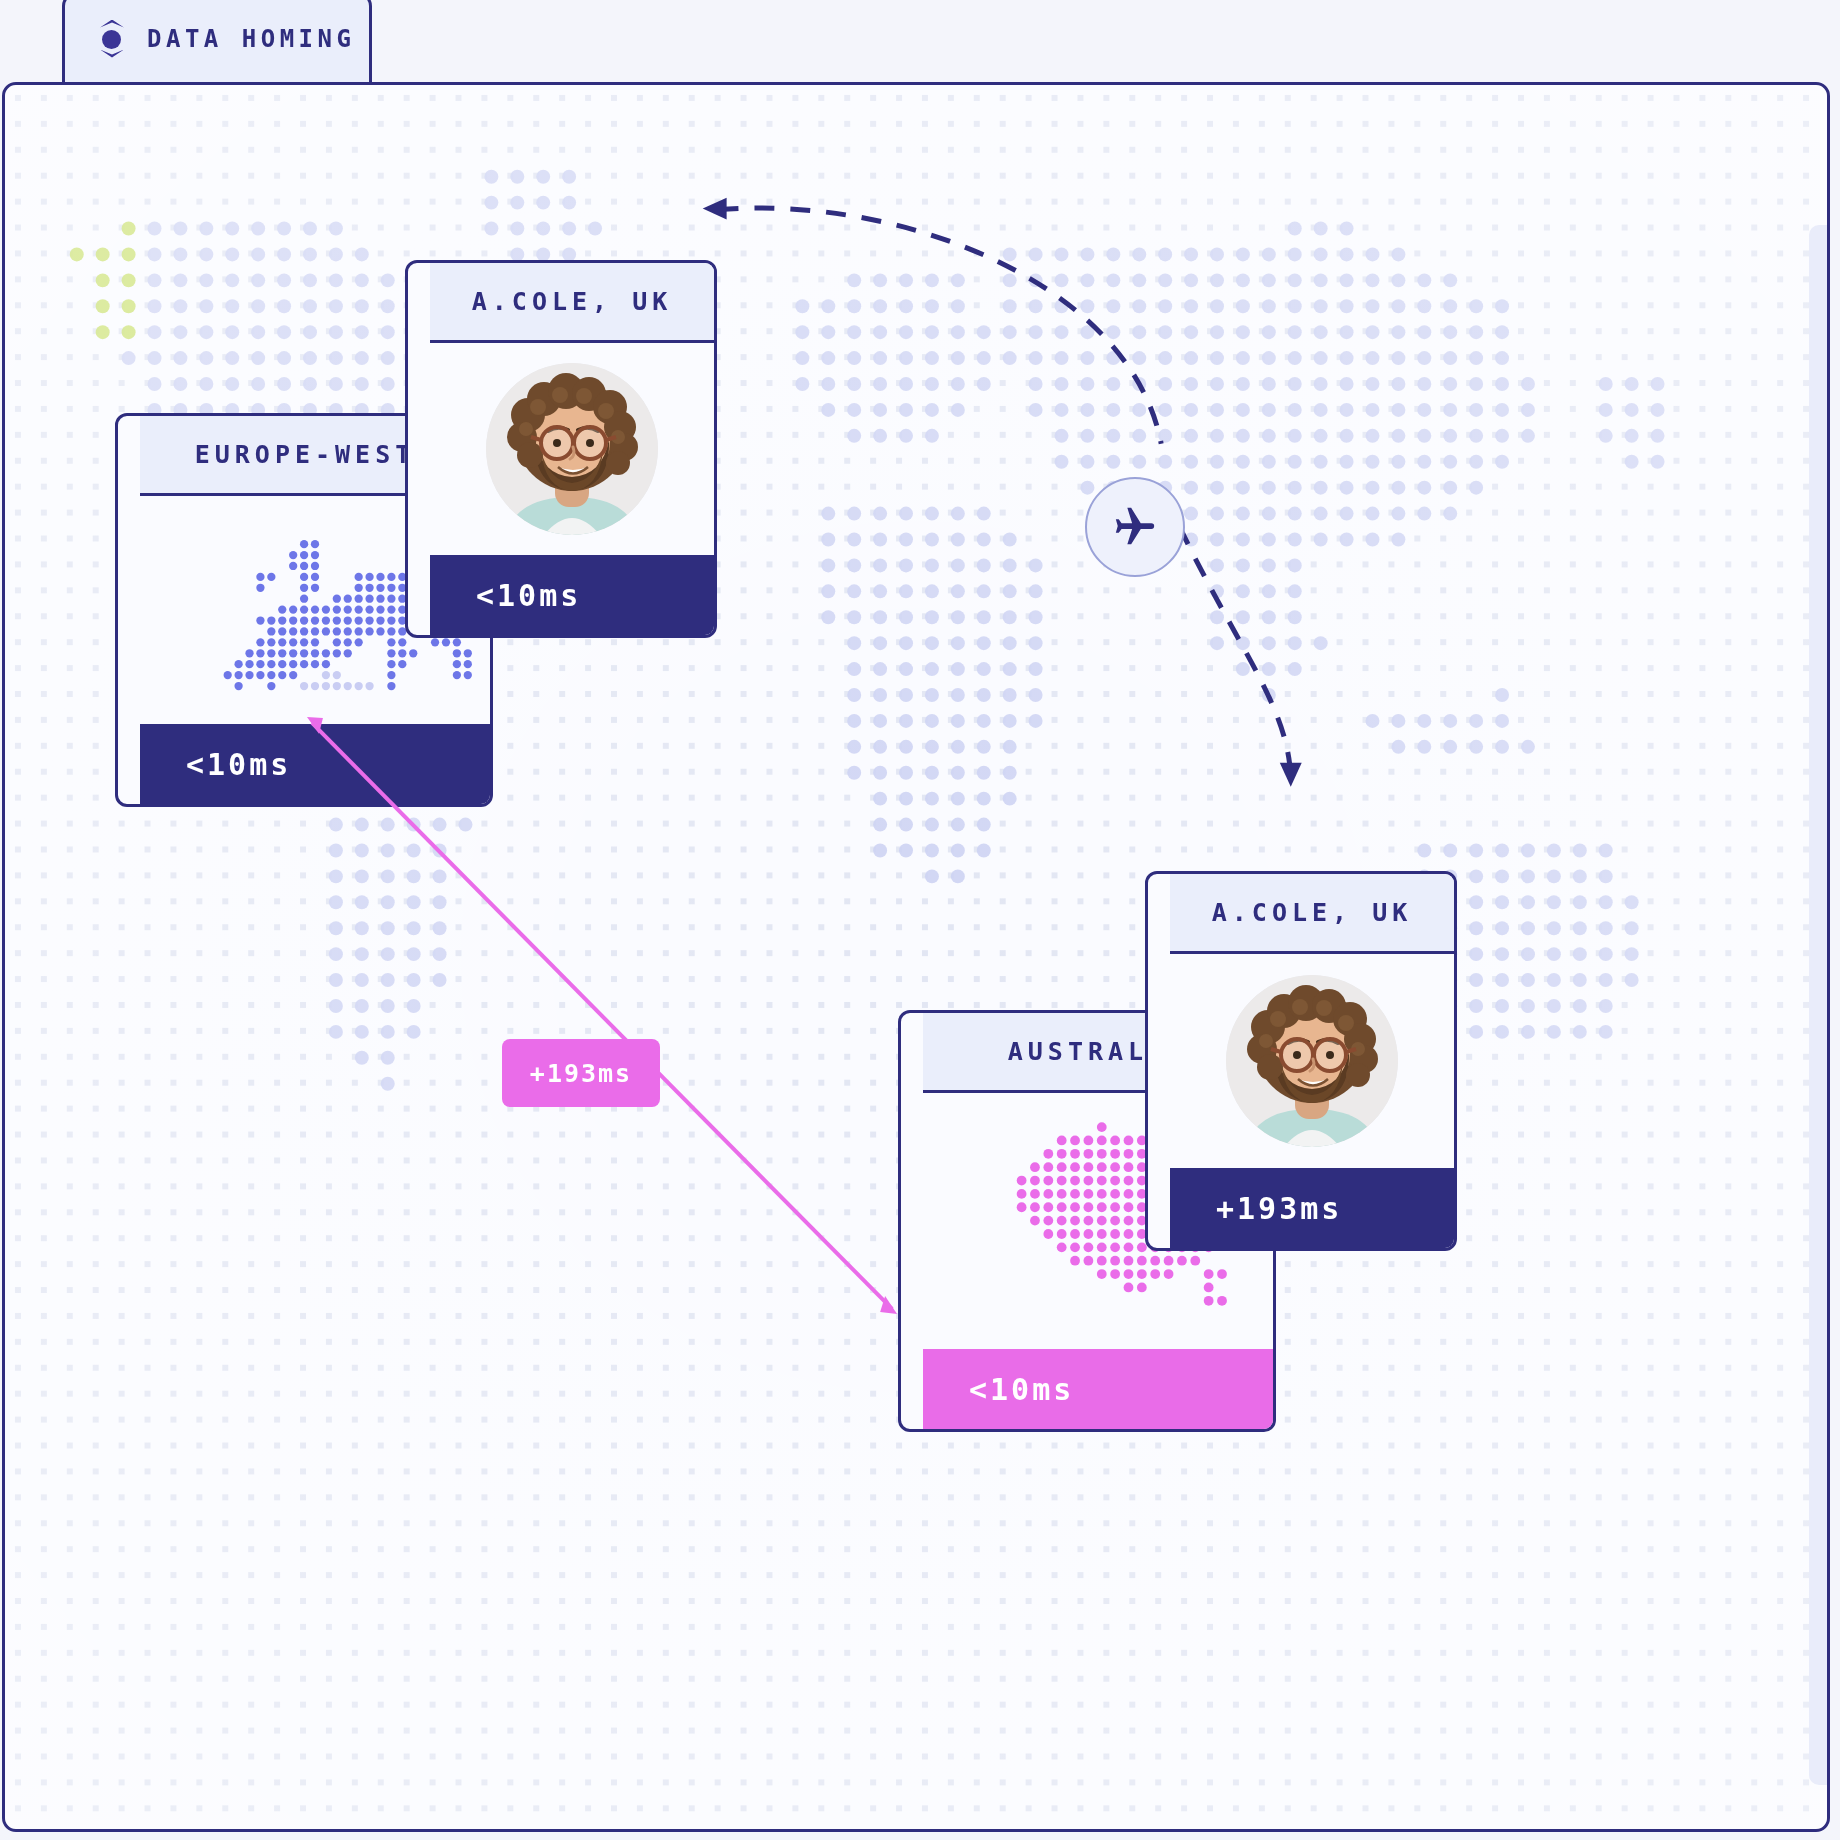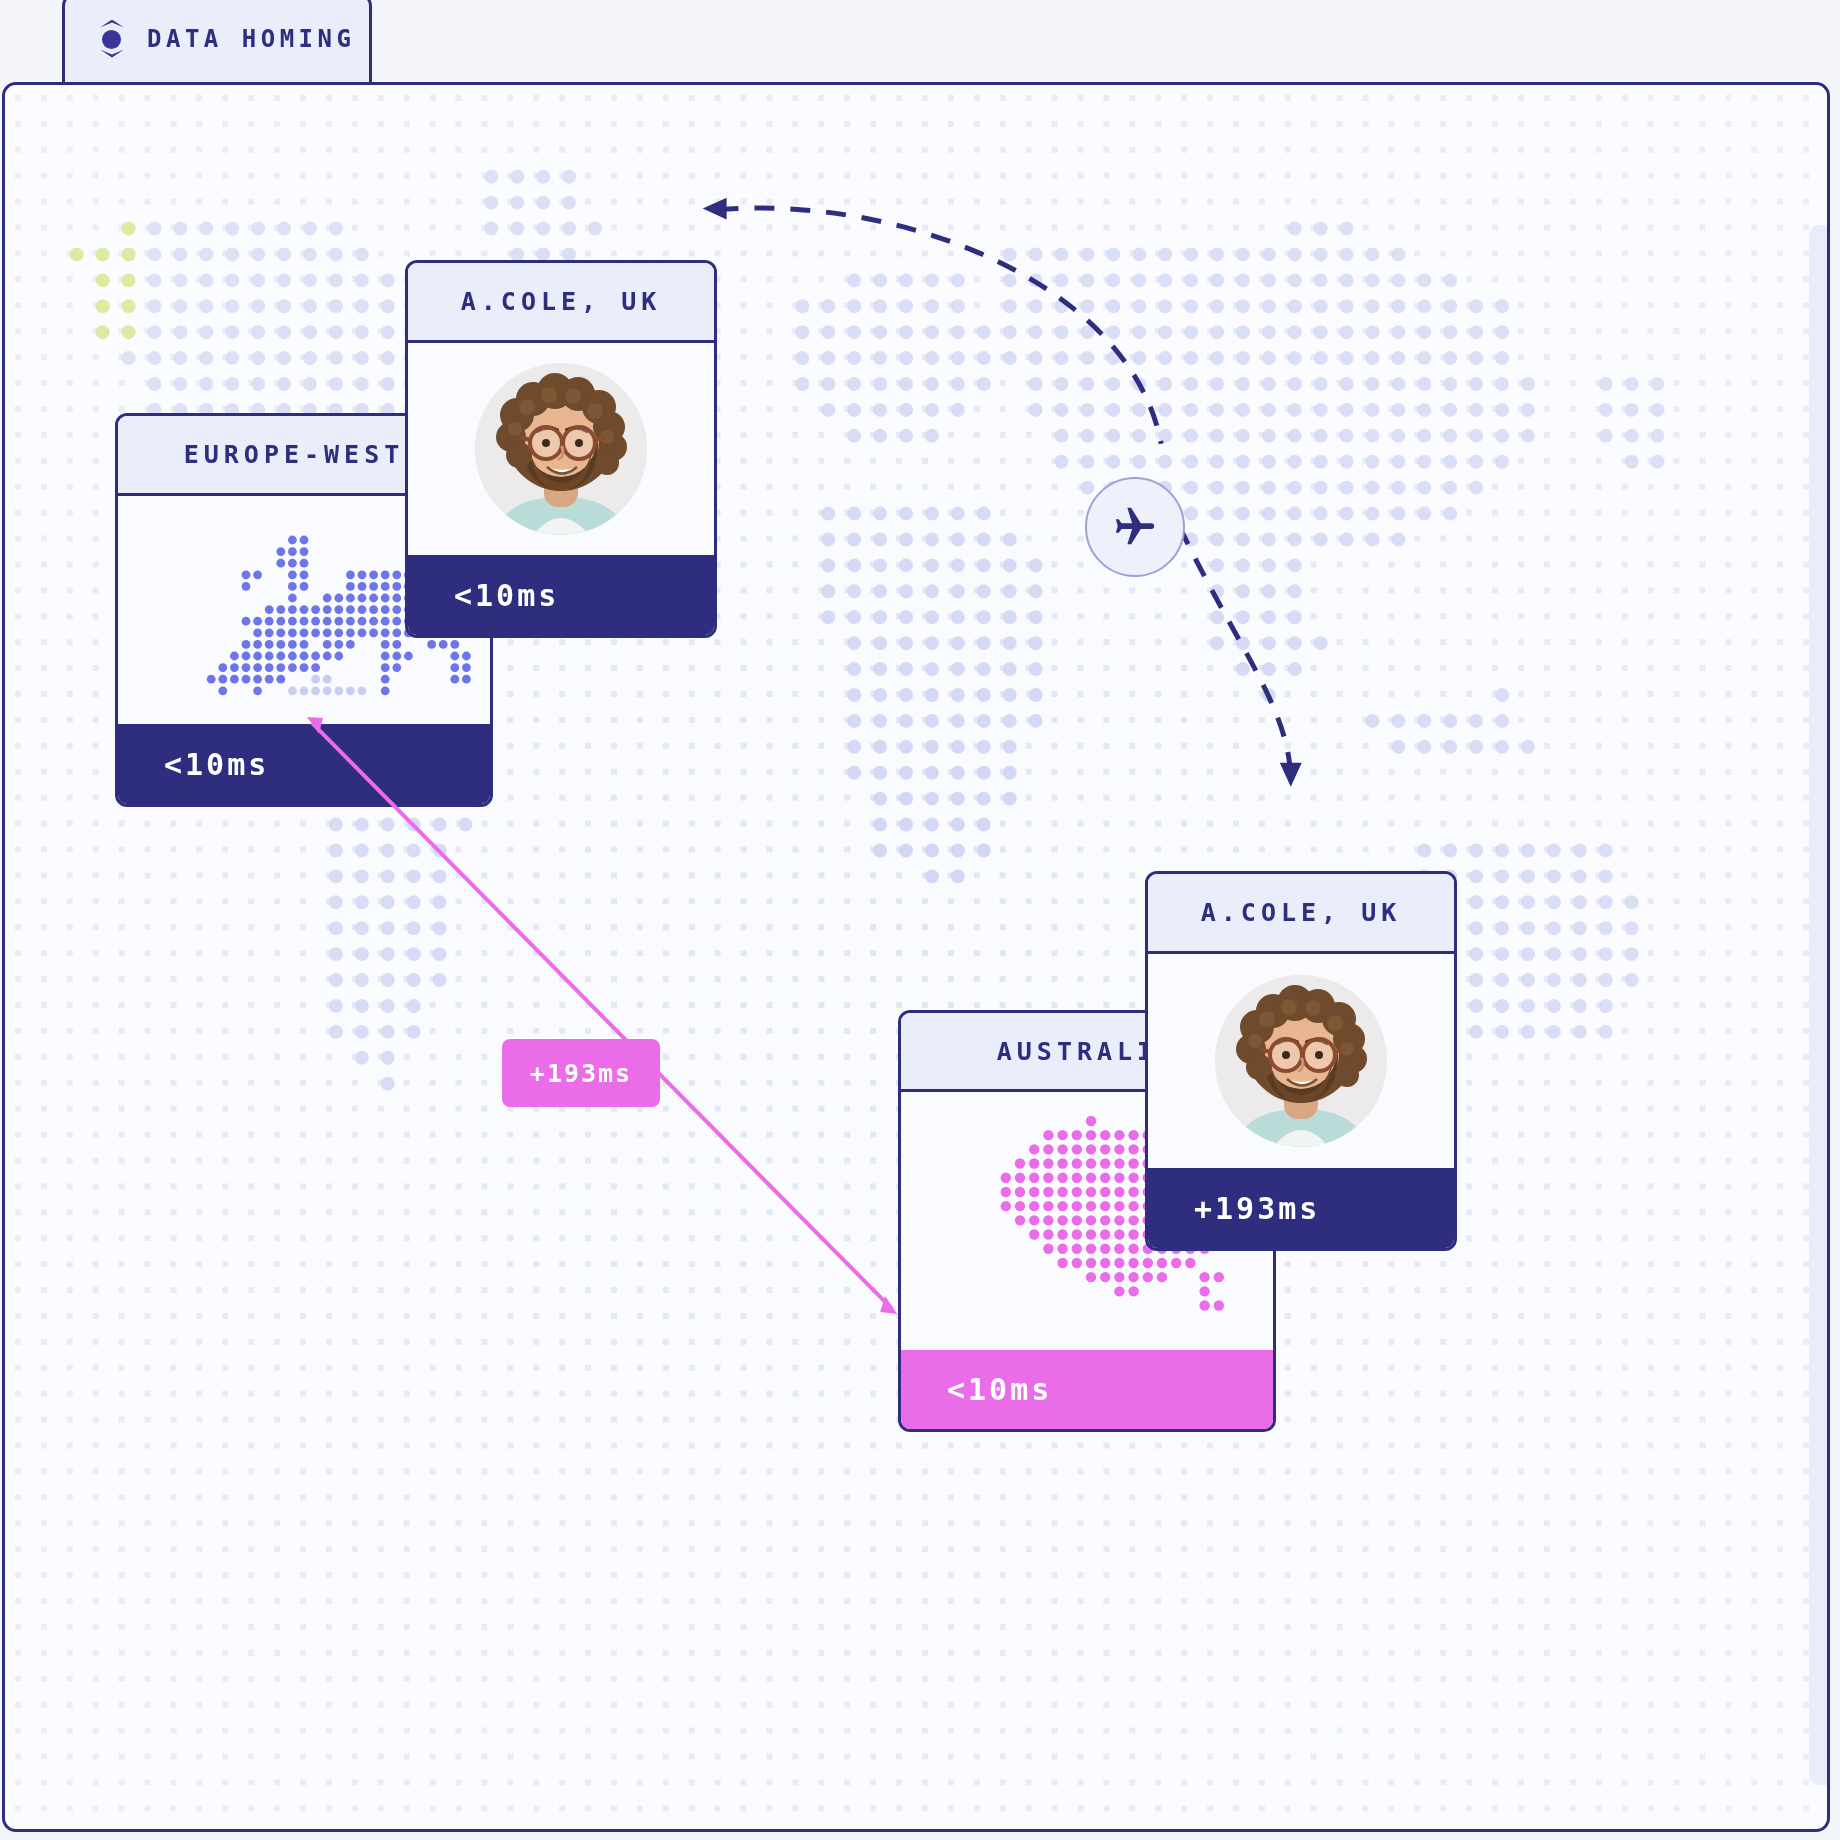--- a/index.html
+++ b/index.html
@@ -66,21 +66,21 @@
   
   #worldmap { position: absolute; inset: 0; z-index: 1; }
 
   
   .card {
     position: absolute;
     background: #fafbff;
     border: 3px solid #2f2d7e;
     border-radius: 12px;
     overflow: hidden;
-    display: flex; flex-direction: column;
+    display: flex; flex-direction: column; padding-left: 22px;
   }
   .card-header {
     background: #eaeefb;
     border-bottom: 3px solid #2f2d7e;
     color: #2f2d7e;
     font-size: 25px; font-weight: 700; letter-spacing: 5px;
     display: flex; align-items: center;
     height: 80px;
     padding-left: 46px;
     white-space: nowrap;

